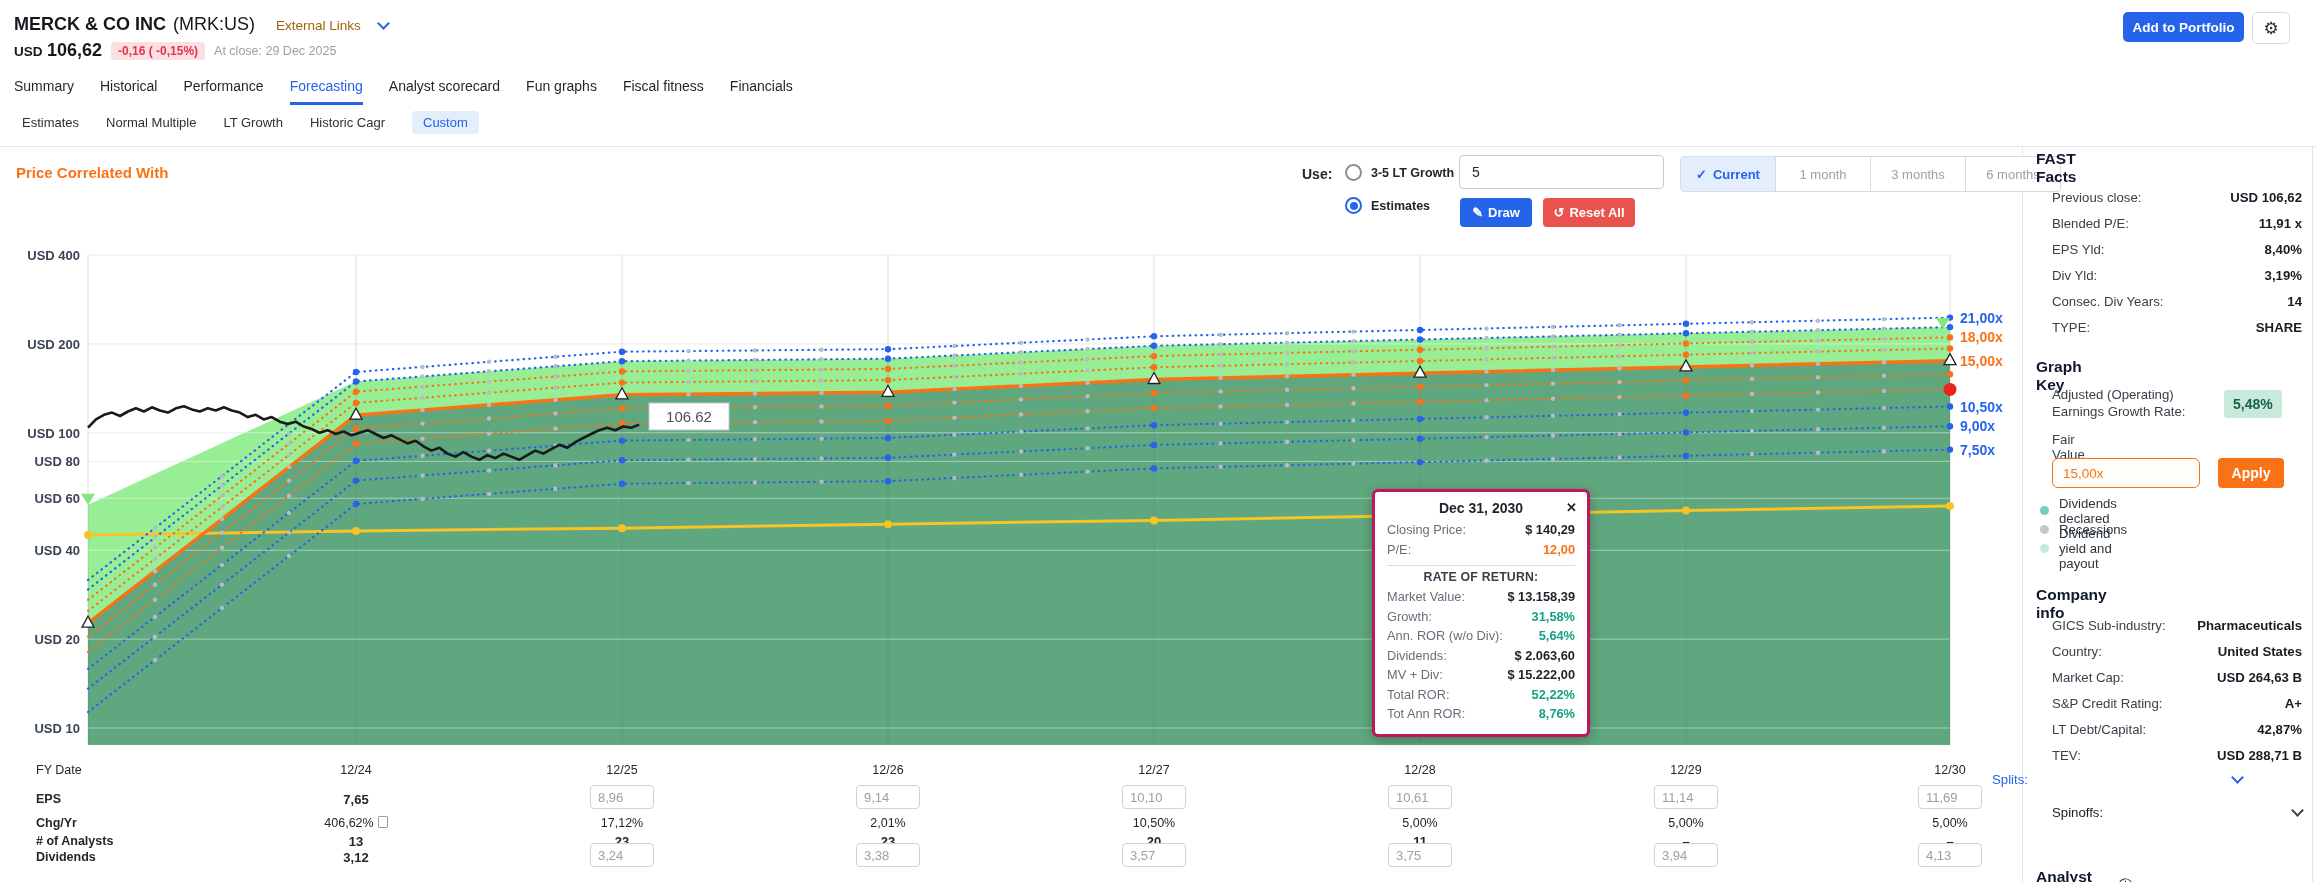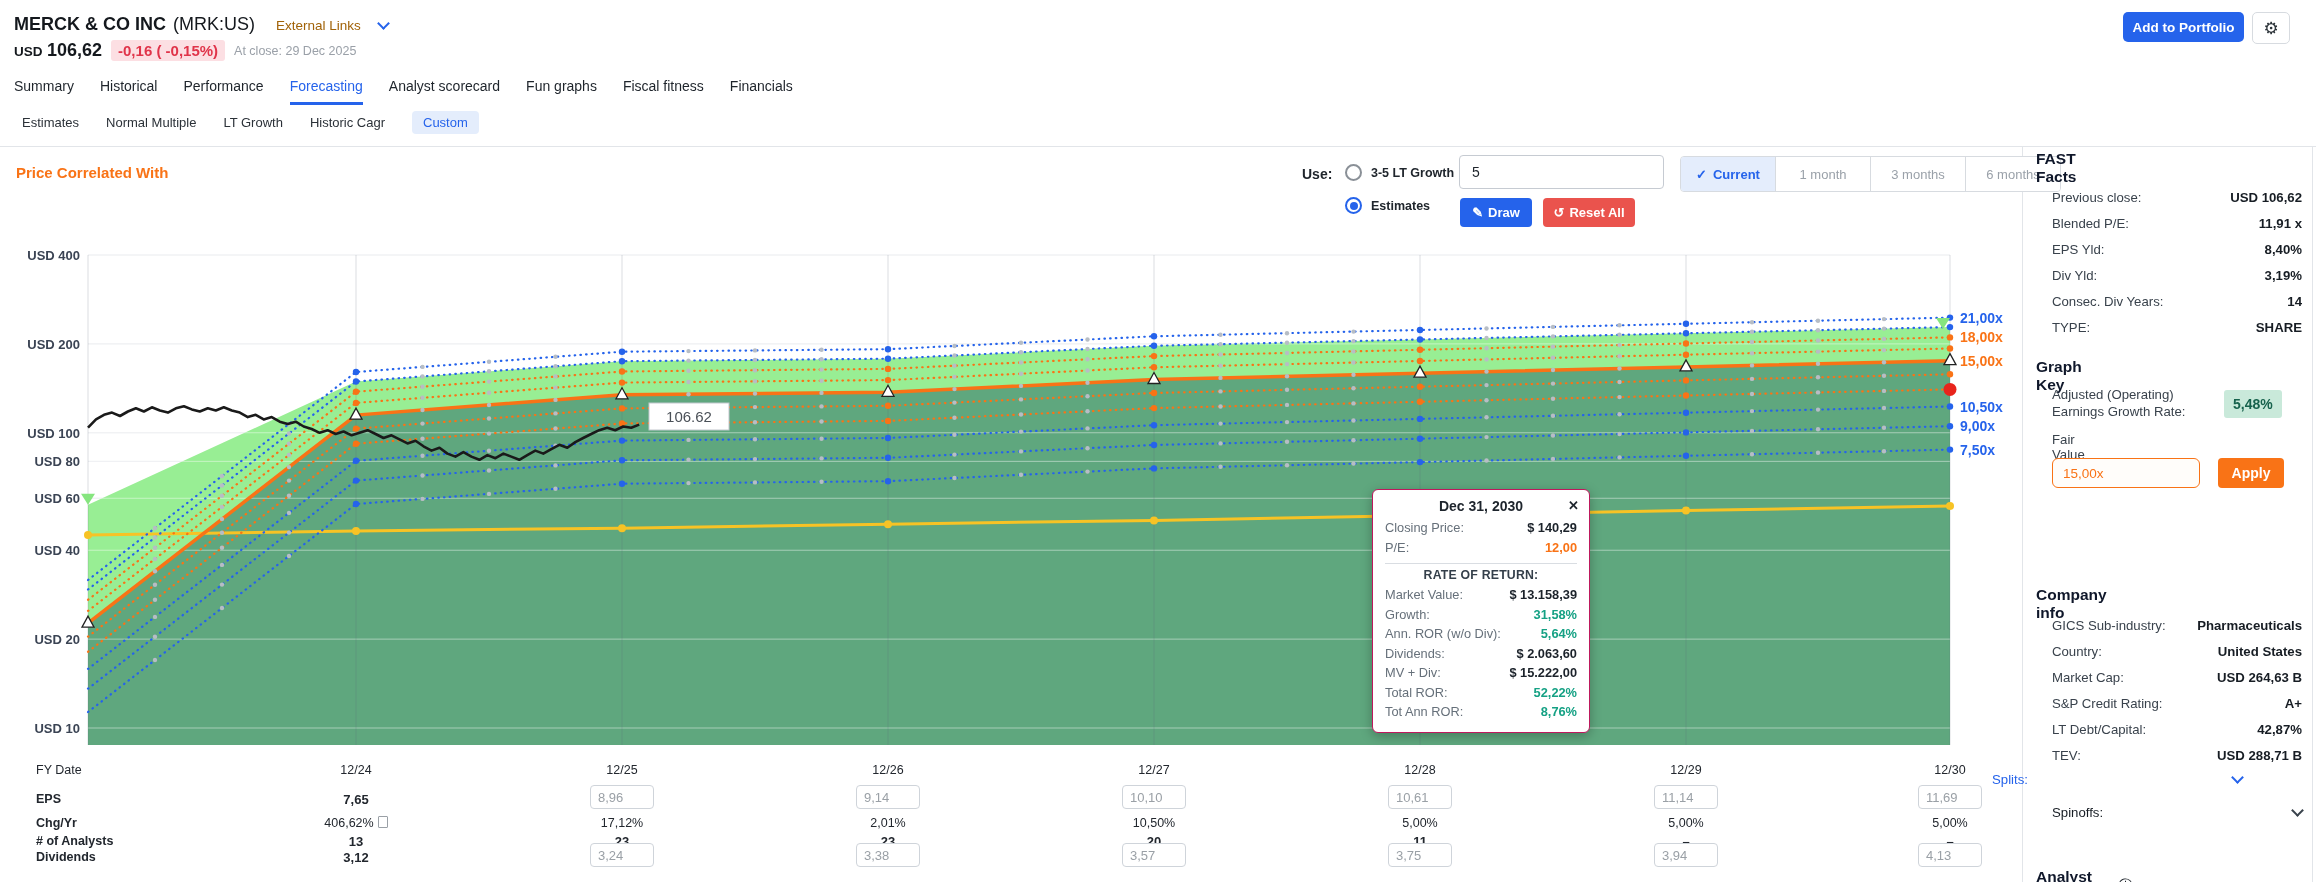--- a/index.html
+++ b/index.html
@@ -7,21 +7,21 @@
   #app{position:relative;width:1904px;height:882px;background:#fff;}
   .abs{position:absolute;}
   
   .company{left:14px;top:14px;font-size:18px;font-weight:800;display:flex;align-items:baseline;gap:7px;}
   .company .ticker{font-weight:400;}
   .extlinks{color:#a16207;font-size:13.5px;font-weight:500;margin-left:14px;display:inline-flex;align-items:center;gap:18px;cursor:pointer;}
   .chev{width:7px;height:7px;border-right:2px solid;border-bottom:2px solid;transform:rotate(45deg);display:inline-block;margin-top:-4px;}
   .pricerow{left:14px;top:40px;display:flex;align-items:center;gap:9px;}
   .cur{font-size:13.5px;font-weight:700;}
   .bigprice{font-size:18px;font-weight:800;}
-  .badge-neg{background:#fcdfe3;color:#e0344a;font-size:15px;font-weight:700;padding:2px 7px;border-radius:3px;}
+  .badge-neg{background:#fcdfe3;color:#e0344a;font-size:12px;font-weight:700;padding:2px 7px;border-radius:3px;}
   .atclose{color:#9aa0a8;font-size:12.5px;}
   .btn-portfolio{left:2123px;top:12px;width:121px;height:30px;background:#2563eb;color:#fff;border-radius:5px;
     font-size:13.5px;font-weight:700;display:flex;align-items:center;justify-content:center;cursor:pointer;}
   .btn-gear{left:2252px;top:12px;width:36px;height:30px;border:1px solid #d7dbe0;border-radius:5px;background:#fff;
     display:flex;align-items:center;justify-content:center;font-size:17px;color:#2b3238;cursor:pointer;}
   
   .tabs{left:14px;top:78px;display:flex;gap:26px;font-size:14px;}
   .tab{color:#1e242b;padding-bottom:8px;cursor:pointer;}
   .tab.active{color:#2563eb;border-bottom:3px solid #2563eb;}
   .subtabs{left:22px;top:111px;display:flex;gap:27px;font-size:13px;align-items:center;}
@@ -56,21 +56,21 @@
   
   #fytable{left:0;top:755px;width:2020px;height:127px;font-size:12.5px;}
   .rowlab{position:absolute;left:36px;color:#22272e;}
   .rowlab.b{font-weight:700;}
   .cell{position:absolute;width:130px;text-align:center;color:#22272e;}
   .cell.b{font-weight:700;font-size:13px;}
   .cell input{width:64px;height:24px;border:1px solid #cfd4da;border-radius:4px;text-align:left;padding:0 7px;
     color:#9aa0a6;font-size:13px;font-family:"Liberation Sans",sans-serif;box-sizing:border-box;}
   .chg-icon{display:inline-block;width:8px;height:10px;border:1px solid #9aa0a6;border-radius:1px;margin-left:4px;vertical-align:-1px;}
   
-  .tooltip{left:1372px;top:489px;width:218px;background:#fff;border:1px solid #be185d;border-radius:6px;
+  .tooltip{left:1372px;top:489px;width:218px;background:#fff;border:3px solid #be185d;border-radius:6px;
     box-shadow:0 3px 12px rgba(0,0,0,.28);padding:8px 12px 10px;box-sizing:border-box;z-index:5;}
   .tt-head{position:relative;text-align:center;font-size:14px;font-weight:700;color:#1d242c;margin-bottom:4px;}
   .tt-close{position:absolute;right:-2px;top:0;font-size:13px;font-weight:700;color:#1d242c;cursor:pointer;}
   .tt-row{display:flex;justify-content:space-between;font-size:12.8px;line-height:19.5px;}
   .tt-row .l{color:#66707a;}
   .tt-row .v{font-weight:700;}
   .v-dark{color:#1b222a;} .v-orange{color:#f97316;} .v-green{color:#15a184;}
   .tt-div{border-top:1px solid #d9dde2;margin:6px 0 4px;}
   .tt-section{text-align:center;font-size:12.3px;font-weight:700;color:#343f4a;margin-bottom:3px;letter-spacing:.2px;}
   
@@ -639,20 +639,34 @@
         <span class="v">SHARE</span>
       </div>
     </div>
 
   <div class="abs panel-h" style="left:2036px;top:358px;">Graph Key</div>
   <div class="abs" style="left:2052px;top:386px;width:160px;font-size:13.2px;color:#39424c;line-height:17px;">Adjusted (Operating) Earnings Growth Rate:</div>
   <div class="abs growth-badge" style="left:2224px;top:390px;">5,48%</div>
   <div class="abs" style="left:2052px;top:432px;font-size:13.2px;color:#39424c;">Fair Value Ratio</div>
   <input class="abs fv-input" value="15,00x" style="">
   <div class="abs btn-apply">Apply</div>
+  <div class="abs" style="left:2040px;top:501px;" id="gk-legend">
+      <div class="legend-item">
+        <span class="dot" style="background: rgb(116, 207, 192);"></span>
+        <span>Dividends declared</span>
+      </div>
+      <div class="legend-item">
+        <span class="dot" style="background: rgb(195, 201, 210);"></span>
+        <span>Recessions</span>
+      </div>
+      <div class="legend-item">
+        <span class="dot" style="background: rgb(194, 233, 228);"></span>
+        <span>Dividend yield and payout</span>
+      </div>
+    </div>
 
   <div class="abs panel-h" style="left:2036px;top:586px;">Company info</div>
   <div class="abs" style="left:2052px;top:612px;" id="ci-rows">
       <div class="kv">
         <span class="l">GICS Sub-industry:</span>
         <span class="v">Pharmaceuticals</span>
       </div>
       <div class="kv">
         <span class="l">Country:</span>
         <span class="v">United States</span>

